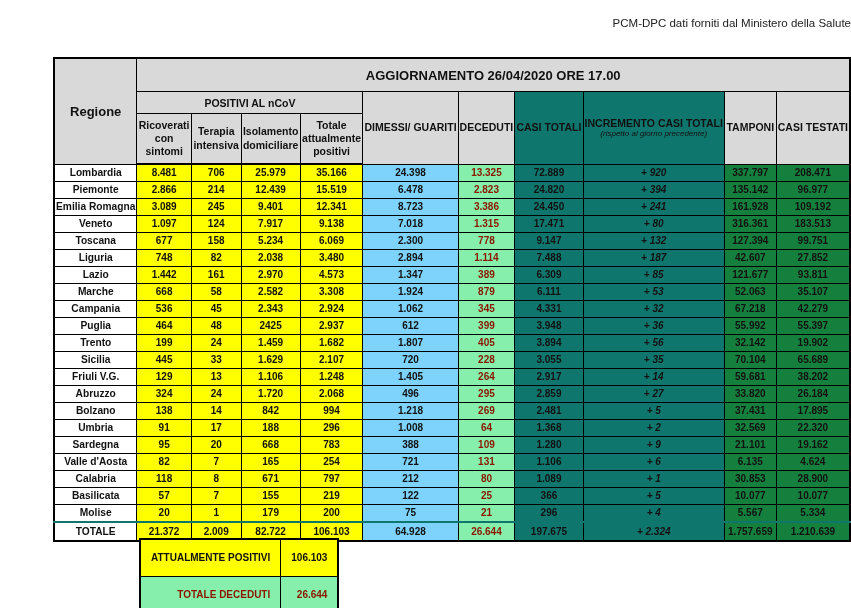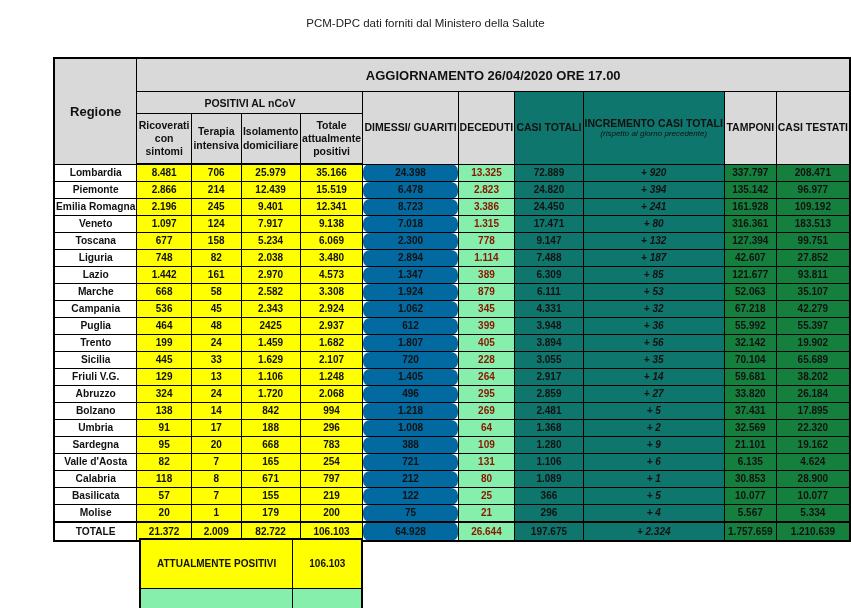--- a/index.html
+++ b/index.html
@@ -3,59 +3,59 @@
 <meta charset="utf-8">
 <style>
   html,body{margin:0;padding:0;}
   body{
     width:851px;height:608px;background:#ffffff;
     font-family:"Liberation Sans",sans-serif;color:#111;
     position:relative;overflow:hidden;
   }
   .page-title{
     position:absolute;top:17px;left:0;width:851px;
-    text-align:center;font-size:11.5px;color:#222;
+    text-align:right;font-size:11.5px;color:#222;
   }
   
   table.main{
     position:absolute;left:53px;top:57px;
     border-collapse:collapse;table-layout:fixed;
     border:2px solid #000;
     font-size:10px;font-weight:bold;
   }
   table.main td,table.main th{
     border:1px solid #000;text-align:center;vertical-align:middle;
     padding:0 1px;overflow:hidden;white-space:nowrap;
   }
   .hdr{background:#D9D9D9;}
   tr.h-update td{height:32px;font-size:13px;}
   tr.h-group td{height:21px;font-size:10.5px;}
   tr.h-sub td{height:49px;font-size:10.5px;white-space:normal;line-height:1.25;border-bottom:2px solid #000;}
   td.region-hdr{font-size:10.5px;}
   td.wrapok{white-space:normal;line-height:1.2;}
   .inc-note{display:block;font-size:8px;font-style:italic;font-weight:normal;line-height:1.15;}
   tr.data-row td{height:16px;line-height:16px;}
-  tr.total-row td{height:17px;line-height:17px;border-top:2px solid #000000;margin-left:39px;}
+  tr.total-row td{height:17px;line-height:17px;border-top:2px solid #0f766e;margin-left:39px;}
   td.region{background:#ffffff;font-size:10.2px;}
   .c-yellow{background:#FFFF00;}
-  .c-green{background:#0369a1;border-radius:7px;}
+  .c-green{background:#7dd3fc;}
   .c-red{background:#86efac;color:#8B1500;}
   .c-orange{background:#0f766e;}
   .c-grey{background:#15803d;}
   .c-ital{font-style:italic;}
   
   table.summary{
     position:absolute;left:139px;top:538px;
     border-collapse:collapse;table-layout:fixed;
     border:2px solid #000;
     font-size:10px;font-weight:bold;
   }
   table.summary td{
-    border:1px solid #000;text-align:left;vertical-align:middle;
-    height:15.5px;line-height:15.5px;padding:16px;overflow:hidden;white-space:nowrap;
+    border:1px solid #000;text-align:right;vertical-align:middle;
+    height:15.5px;line-height:15.5px;padding:10px;overflow:hidden;white-space:nowrap;
   }
 </style>
 </head>
 <body>
 
 <div class="page-title">PCM-DPC dati forniti dal Ministero della Salute</div>
 
 <table class="main">
   <colgroup>
     <col style="width:85px">
@@ -116,21 +116,21 @@
         <td class="c-yellow">15.519</td>
         <td class="c-green">6.478</td>
         <td class="c-red">2.823</td>
         <td class="c-orange">24.820</td>
         <td class="c-orange c-ital">+ 394</td>
         <td class="c-grey">135.142</td>
         <td class="c-grey">96.977</td>
       </tr>
       <tr class="data-row">
         <td class="region">Emilia Romagna</td>
-        <td class="c-yellow">2.196</td>
+        <td class="c-yellow">3.089</td>
         <td class="c-yellow">245</td>
         <td class="c-yellow">9.401</td>
         <td class="c-yellow">12.341</td>
         <td class="c-green">8.723</td>
         <td class="c-red">3.386</td>
         <td class="c-orange">24.450</td>
         <td class="c-orange c-ital">+ 241</td>
         <td class="c-grey">161.928</td>
         <td class="c-grey">109.192</td>
       </tr>

